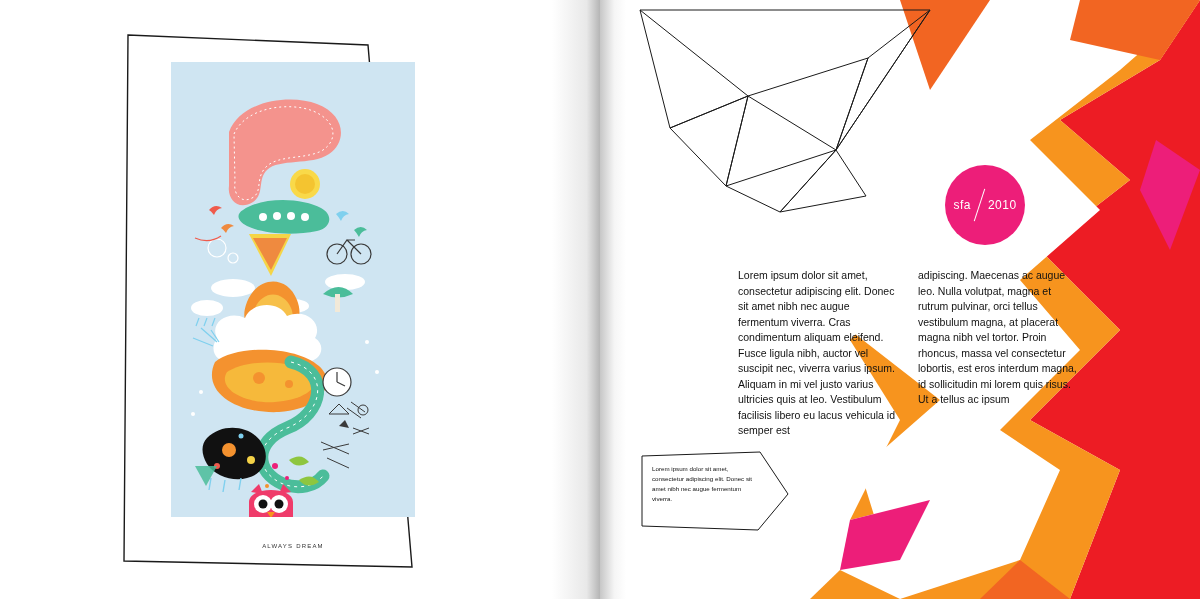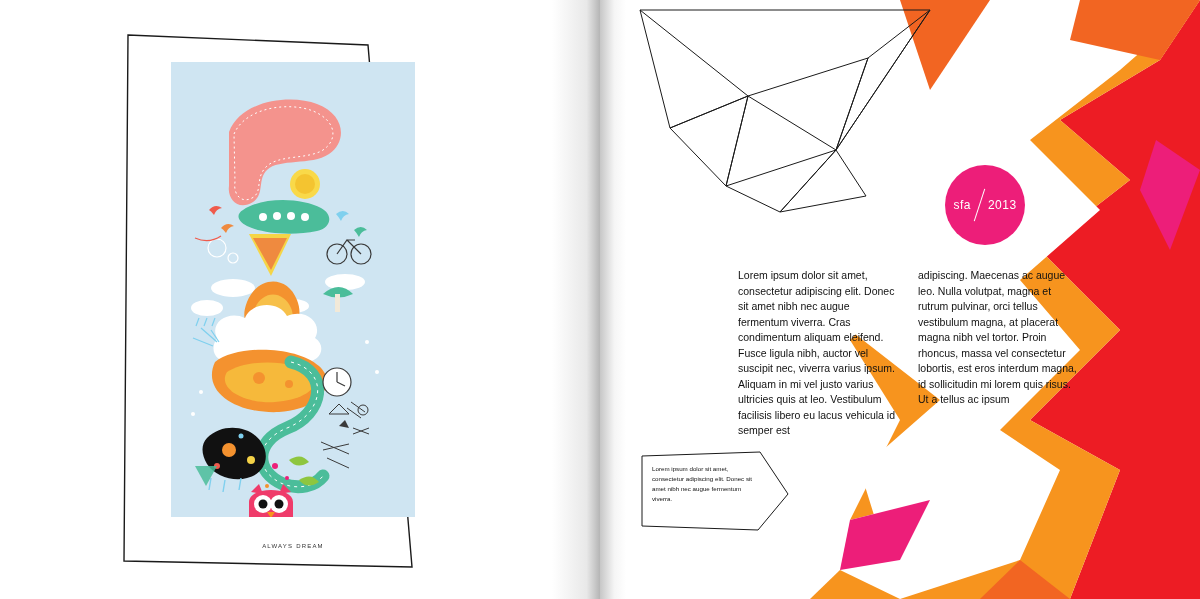--- a/index.html
+++ b/index.html
@@ -329,21 +329,21 @@
           <path d="M10 10 L300 10"></path>
           <path d="M300 10 L206 150"></path>
         </g>
       </svg>
     </div>
 
     <div class="badge">
       <div class="badge-inner">
         <span>sfa</span>
         <span class="badge-slash"></span>
-        <span>2013</span>
+        <span>2010</span>
       </div>
     </div>
 
     <div class="body-columns">
       <div class="column">Lorem ipsum dolor sit amet, consectetur adipiscing elit. Donec sit amet nibh nec augue fermentum viverra. Cras condimentum aliquam eleifend. Fusce ligula nibh, auctor vel suscipit nec, viverra varius ipsum. Aliquam in mi vel justo varius ultricies quis at leo. Vestibulum facilisis libero eu lacus vehicula id semper est</div>
       <div class="column">adipiscing. Maecenas ac augue leo. Nulla volutpat, magna et rutrum pulvinar, orci tellus vestibulum magna, at placerat magna nibh vel tortor. Proin rhoncus, massa vel consectetur lobortis, est eros interdum magna, id sollicitudin mi lorem quis risus. Ut a tellus ac ipsum</div>
     </div>
 
     <div class="callout">
       <svg width="150" height="84" viewBox="0 0 150 84" xmlns="http://www.w3.org/2000/svg">

